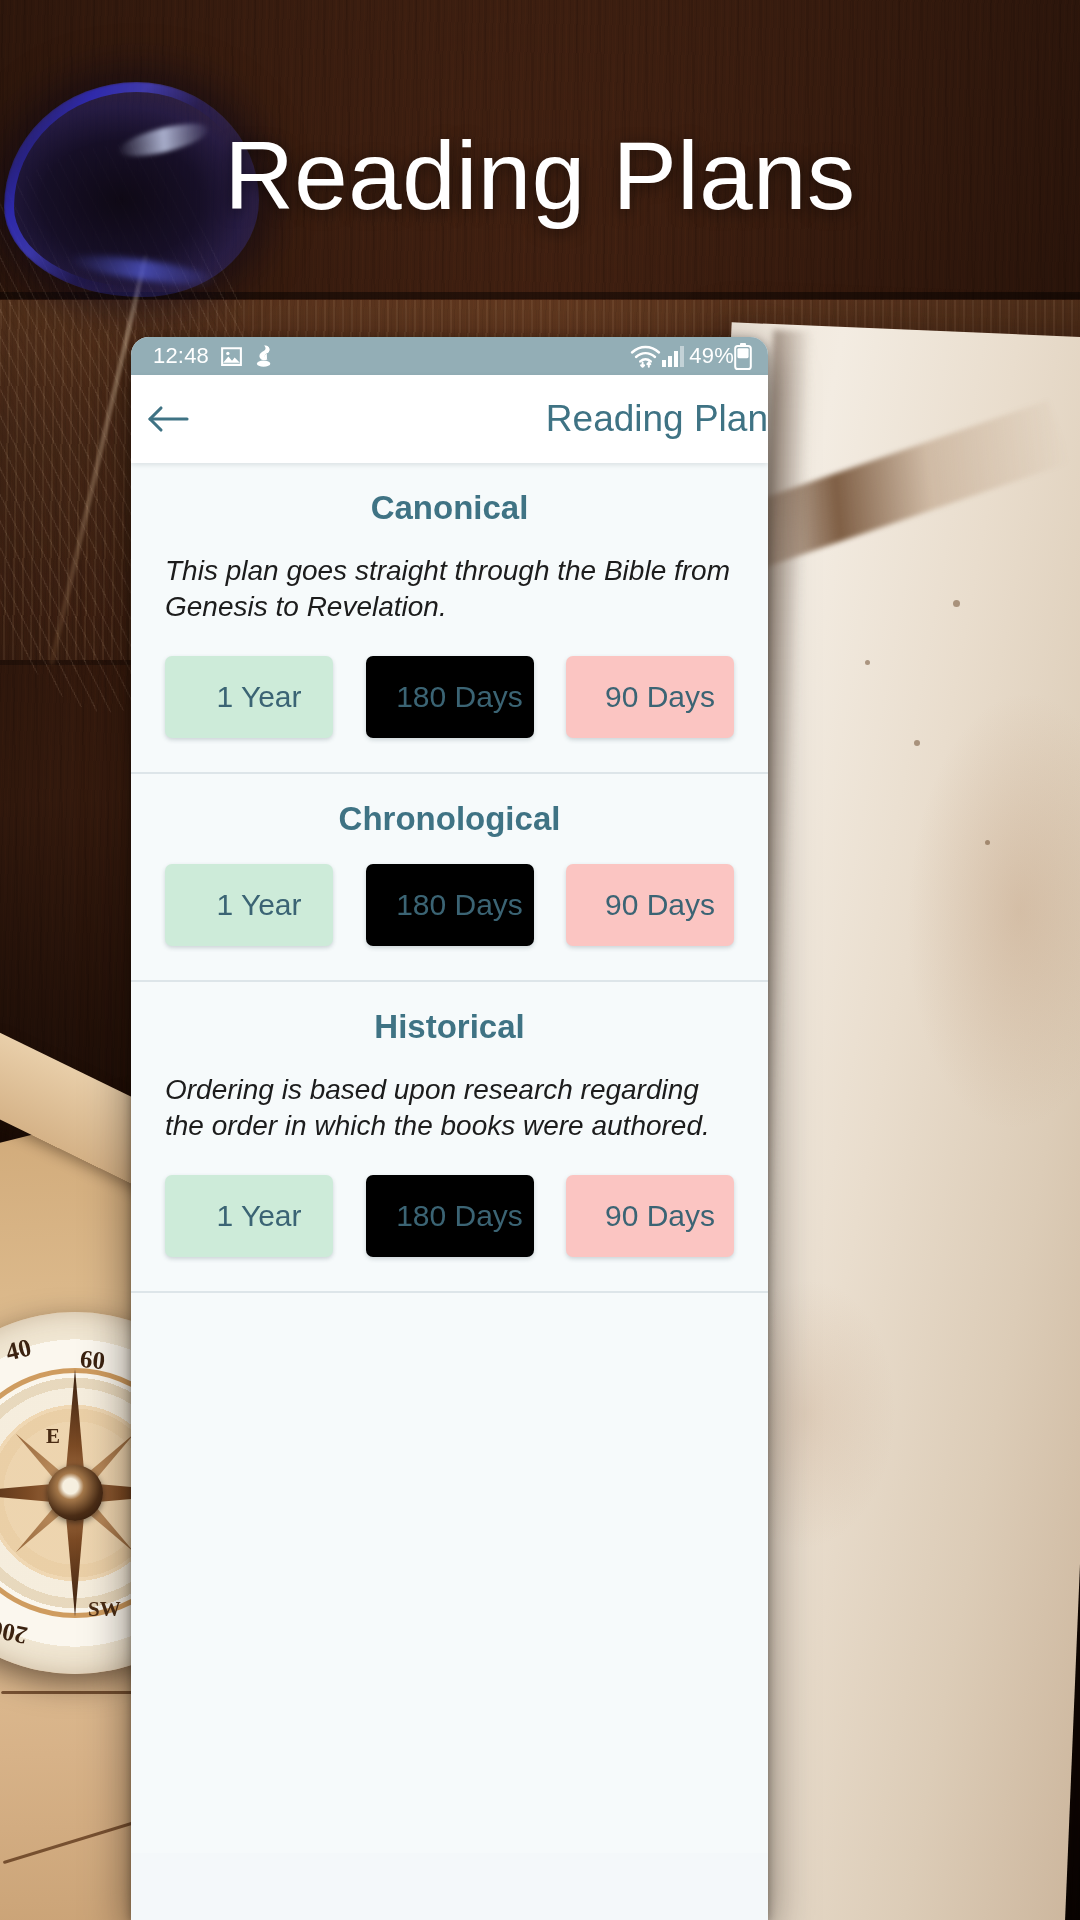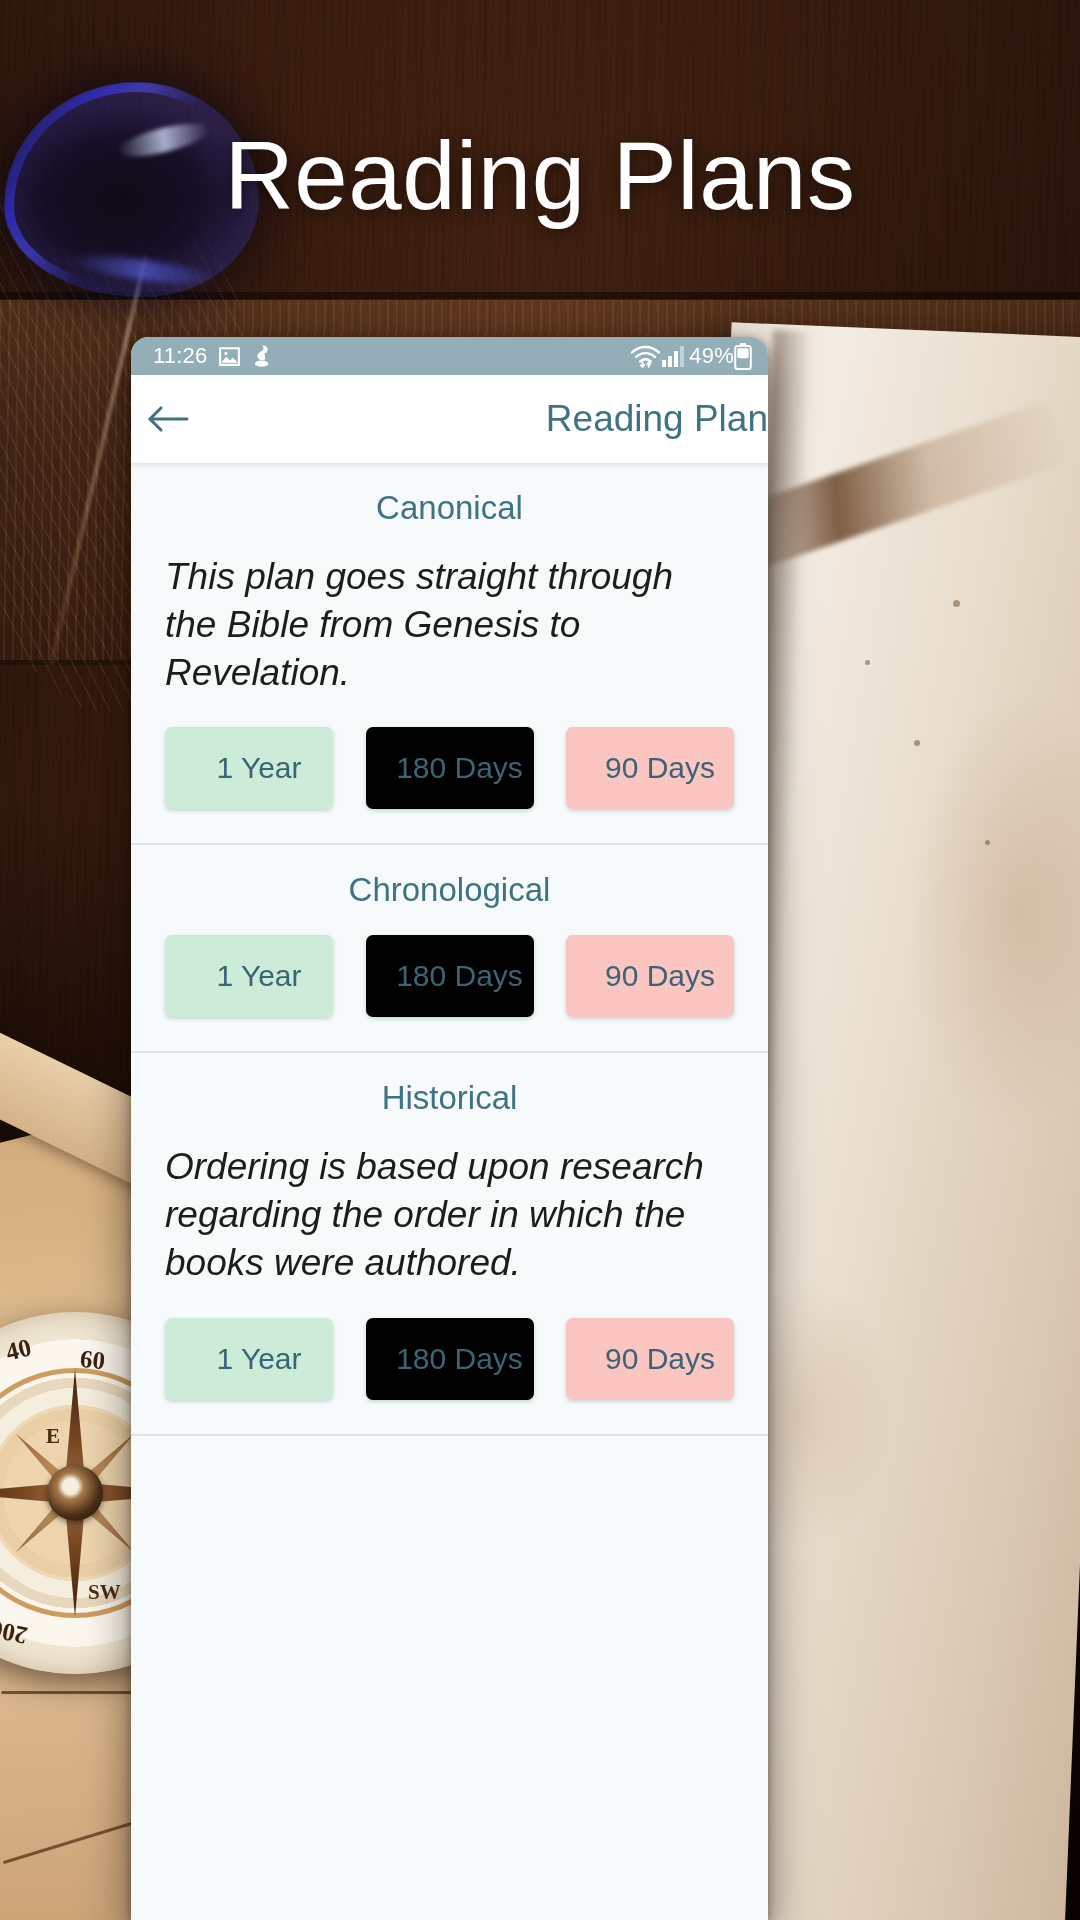--- a/index.html
+++ b/index.html
@@ -228,25 +228,25 @@
 
   
   .plans { background:#f4f8fa; }
   .plan {
     background:#f6fafb; padding:26px 34px 34px 34px;
     border-bottom:2px solid #dde5e9;
     box-shadow:0 2px 3px rgba(60,80,90,.07);
   }
   .plan-title {
     text-align:center; color:#3f7384;
-    font-size:33px; font-weight:normal; margin-bottom:26px;
+    font-size:33px; font-weight:bold; margin-bottom:26px;
   }
   .plan-desc {
     font-style:italic; color:#1c1c1c;
-    font-size:37px; line-height:1.3; margin-bottom:30px;
+    font-size:28px; line-height:1.3; margin-bottom:30px;
   }
   .plan-btns { display:flex; gap:0; justify-content:space-between; }
   .dur-btn {
     width:168px; height:82px; border-radius:7px;
     display:flex; align-items:center; justify-content:center;
     color:#3b6474; font-size:30px; cursor:pointer;
     box-shadow:0 2px 4px rgba(60,80,90,.22);
     border:none;
     font-family:"Liberation Sans", sans-serif;
     padding-left:20px;
@@ -303,32 +303,32 @@
     </div>
     <div class="comp-hub"></div>
     <span class="comp-num" style="left:112px;top:24px;transform:rotate(-14deg);">40</span>
     <span class="comp-num" style="left:186px;top:34px;transform:rotate(6deg);">60</span>
     <span class="comp-num" style="left:266px;top:78px;transform:rotate(40deg);">80</span>
     <span class="comp-num" style="left:96px;top:306px;transform:rotate(192deg);">200</span>
 
     <span class="comp-card" style="left:152px;top:112px;">E</span>
     <span class="comp-card" style="left:250px;top:152px;">SE</span>
     <span class="comp-card" style="left:276px;top:218px;">S</span>
-    <span class="comp-card" style="left:194px;top:268px;">SW</span>
+    <span class="comp-card" style="left:194px;top:285px;">SW</span>
 
   </div>
 </div>
 
 <div id="page-title">Reading Plans</div>
 
 <div id="phone">
 
   <div class="statusbar">
     <div class="sb-left">
-      <span>11:26</span>
+      <span>12:48</span>
       <span class="ico">
         <svg width="25" height="25" viewBox="0 0 24 24" fill="#fff">
           <path d="M3 4h18v16H3z" fill="none" stroke="#fff" stroke-width="2"></path>
           <circle cx="8.5" cy="9" r="1.6"></circle>
           <path d="M4 18l5-6 3.5 4 2.5-3 5 5z"></path>
         </svg>
       </span>
       <span class="ico">
         <svg width="23" height="25" viewBox="0 0 24 26" fill="#fff">
           <path d="M13 2c3 1 4 4 2.4 6.2C14 10 11 10.4 11 12.8c0 1.6 1.2 2.6 2.6 3.1"></path>

